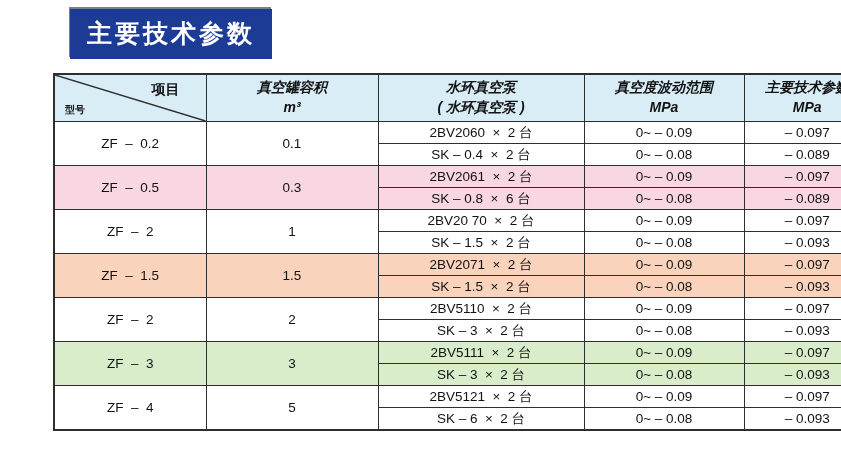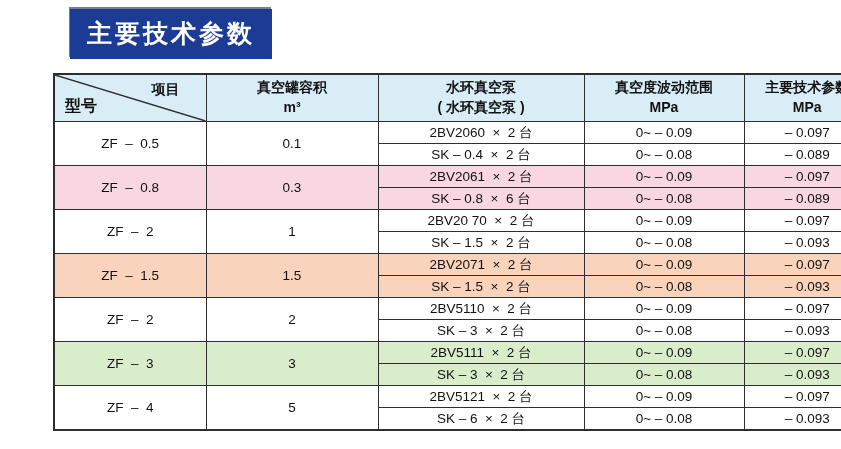--- a/index.html
+++ b/index.html
@@ -36,22 +36,22 @@
   .specs tbody td{
     font-size:13.5px;height:21px;white-space:pre;
     background:#ffffff;
   }
   tr.band-pink td{background:#f8d6e2;}
   tr.band-orange td{background:#f9d3bb;}
   tr.band-green td{background:#d9edcb;}
   th.corner{position:relative;padding:0;}
   th.corner svg.diag{position:absolute;left:0;top:0;width:100%;height:100%;display:block;}
   .corner-top{position:absolute;top:5px;right:26px;font-size:14px;}
-  .corner-bottom{position:absolute;bottom:4px;left:10px;font-size:16px;}
-  .hdr-line{display:block;}
+  .corner-bottom{position:absolute;bottom:4px;left:10px;font-size:10px;}
+  .hdr-line{display:block;font-style:italic;}
 </style>
 </head>
 <body>
 
 <div class="title-banner">主要技术参数</div>
 
 <table class="specs">
   <colgroup>
     <col style="width:152px">
     <col style="width:172px">
@@ -82,34 +82,34 @@
       </th>
       <th>
         <span class="hdr-line">主要技术参数</span>
         <span class="hdr-line">MPa</span>
       </th>
     </tr>
   </thead>
   <tbody>
 
     <tr>
-      <td rowspan="2">ZF  –  0.5</td>
+      <td rowspan="2">ZF  –  0.2</td>
       <td rowspan="2">0.1</td>
       <td>2BV2060  ×  2 台</td>
       <td>0~ – 0.09</td>
       <td>– 0.097</td>
     </tr>
     <tr>
       <td>SK – 0.4  ×  2 台</td>
       <td>0~ – 0.08</td>
       <td>– 0.089</td>
     </tr>
 
     <tr class="band-pink">
-      <td rowspan="2">ZF  –  0.8</td>
+      <td rowspan="2">ZF  –  0.5</td>
       <td rowspan="2">0.3</td>
       <td>2BV2061  ×  2 台</td>
       <td>0~ – 0.09</td>
       <td>– 0.097</td>
     </tr>
     <tr class="band-pink">
       <td>SK – 0.8  ×  6 台</td>
       <td>0~ – 0.08</td>
       <td>– 0.089</td>
     </tr>

